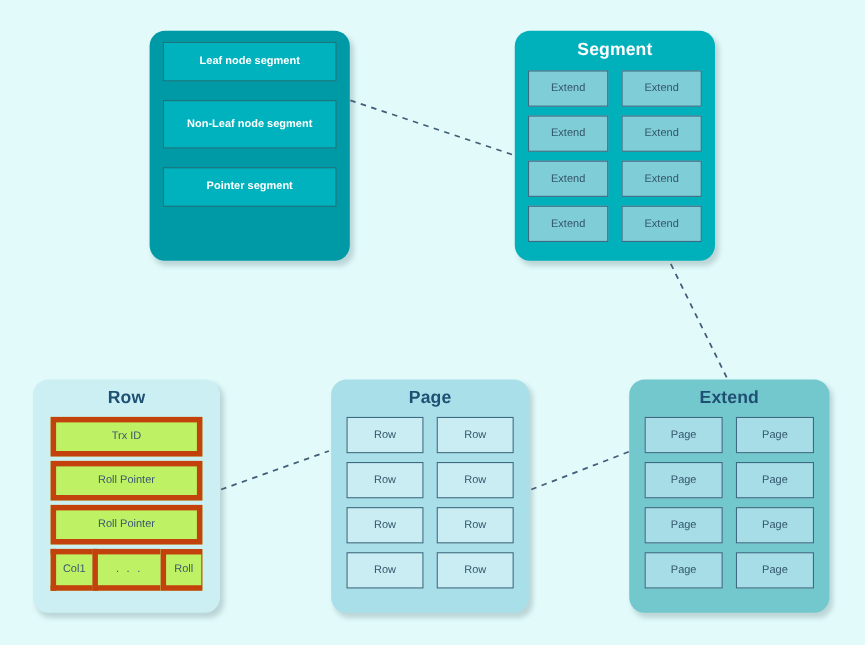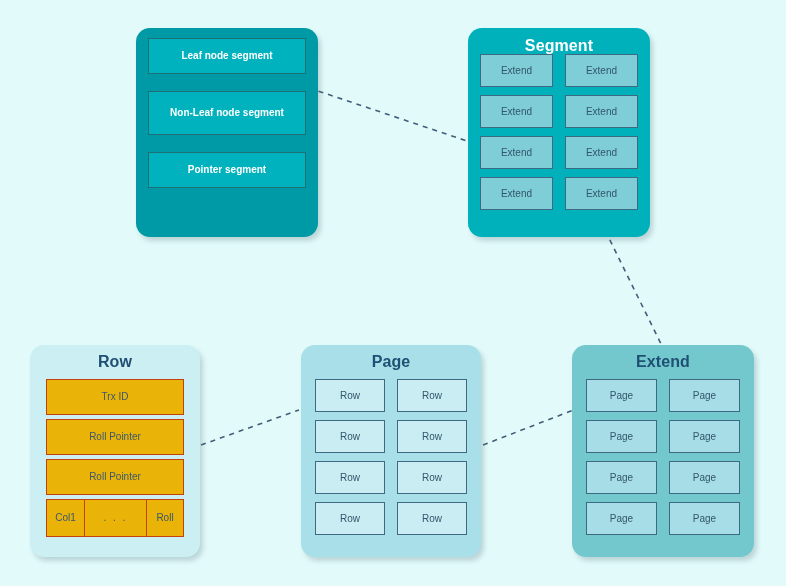--- a/index.html
+++ b/index.html
@@ -87,20 +87,21 @@
   #node-segment {
     left: 468px;
     top: 28px;
     width: 182px;
     height: 209px;
     background: #00b0bb;
     padding: 10px 12px 0 12px;
   }
   #node-segment .node-title {
     color: #ffffff;
+    padding-bottom: 10px;
   }
   #node-segment .grid2 {
     gap: 8px 12px;
   }
   #node-segment .cell {
     background: #7fcdd6;
     border: 1px solid #3d6a80;
     color: #33566b;
     height: 33px;
   }
@@ -113,22 +114,22 @@
     height: 212px;
     background: #cceff4;
     padding: 9px 16px 0 16px;
   }
   #node-row .node-title {
     color: #1f4f72;
     padding-bottom: 9px;
   }
   #node-row .cells { gap: 4px; }
   #node-row .cell {
-    background: #eab308;
-    border: 1px solid #c2410c;
+    background: #bef264;
+    border: 5px solid #c2410c;
     color: #3a5770;
     height: 36px;
   }
   #node-row .col-row {
     display: flex;
     gap: 0;
     height: 24px;
   }
   #node-row .col-row .cell {
     height: 38px;

